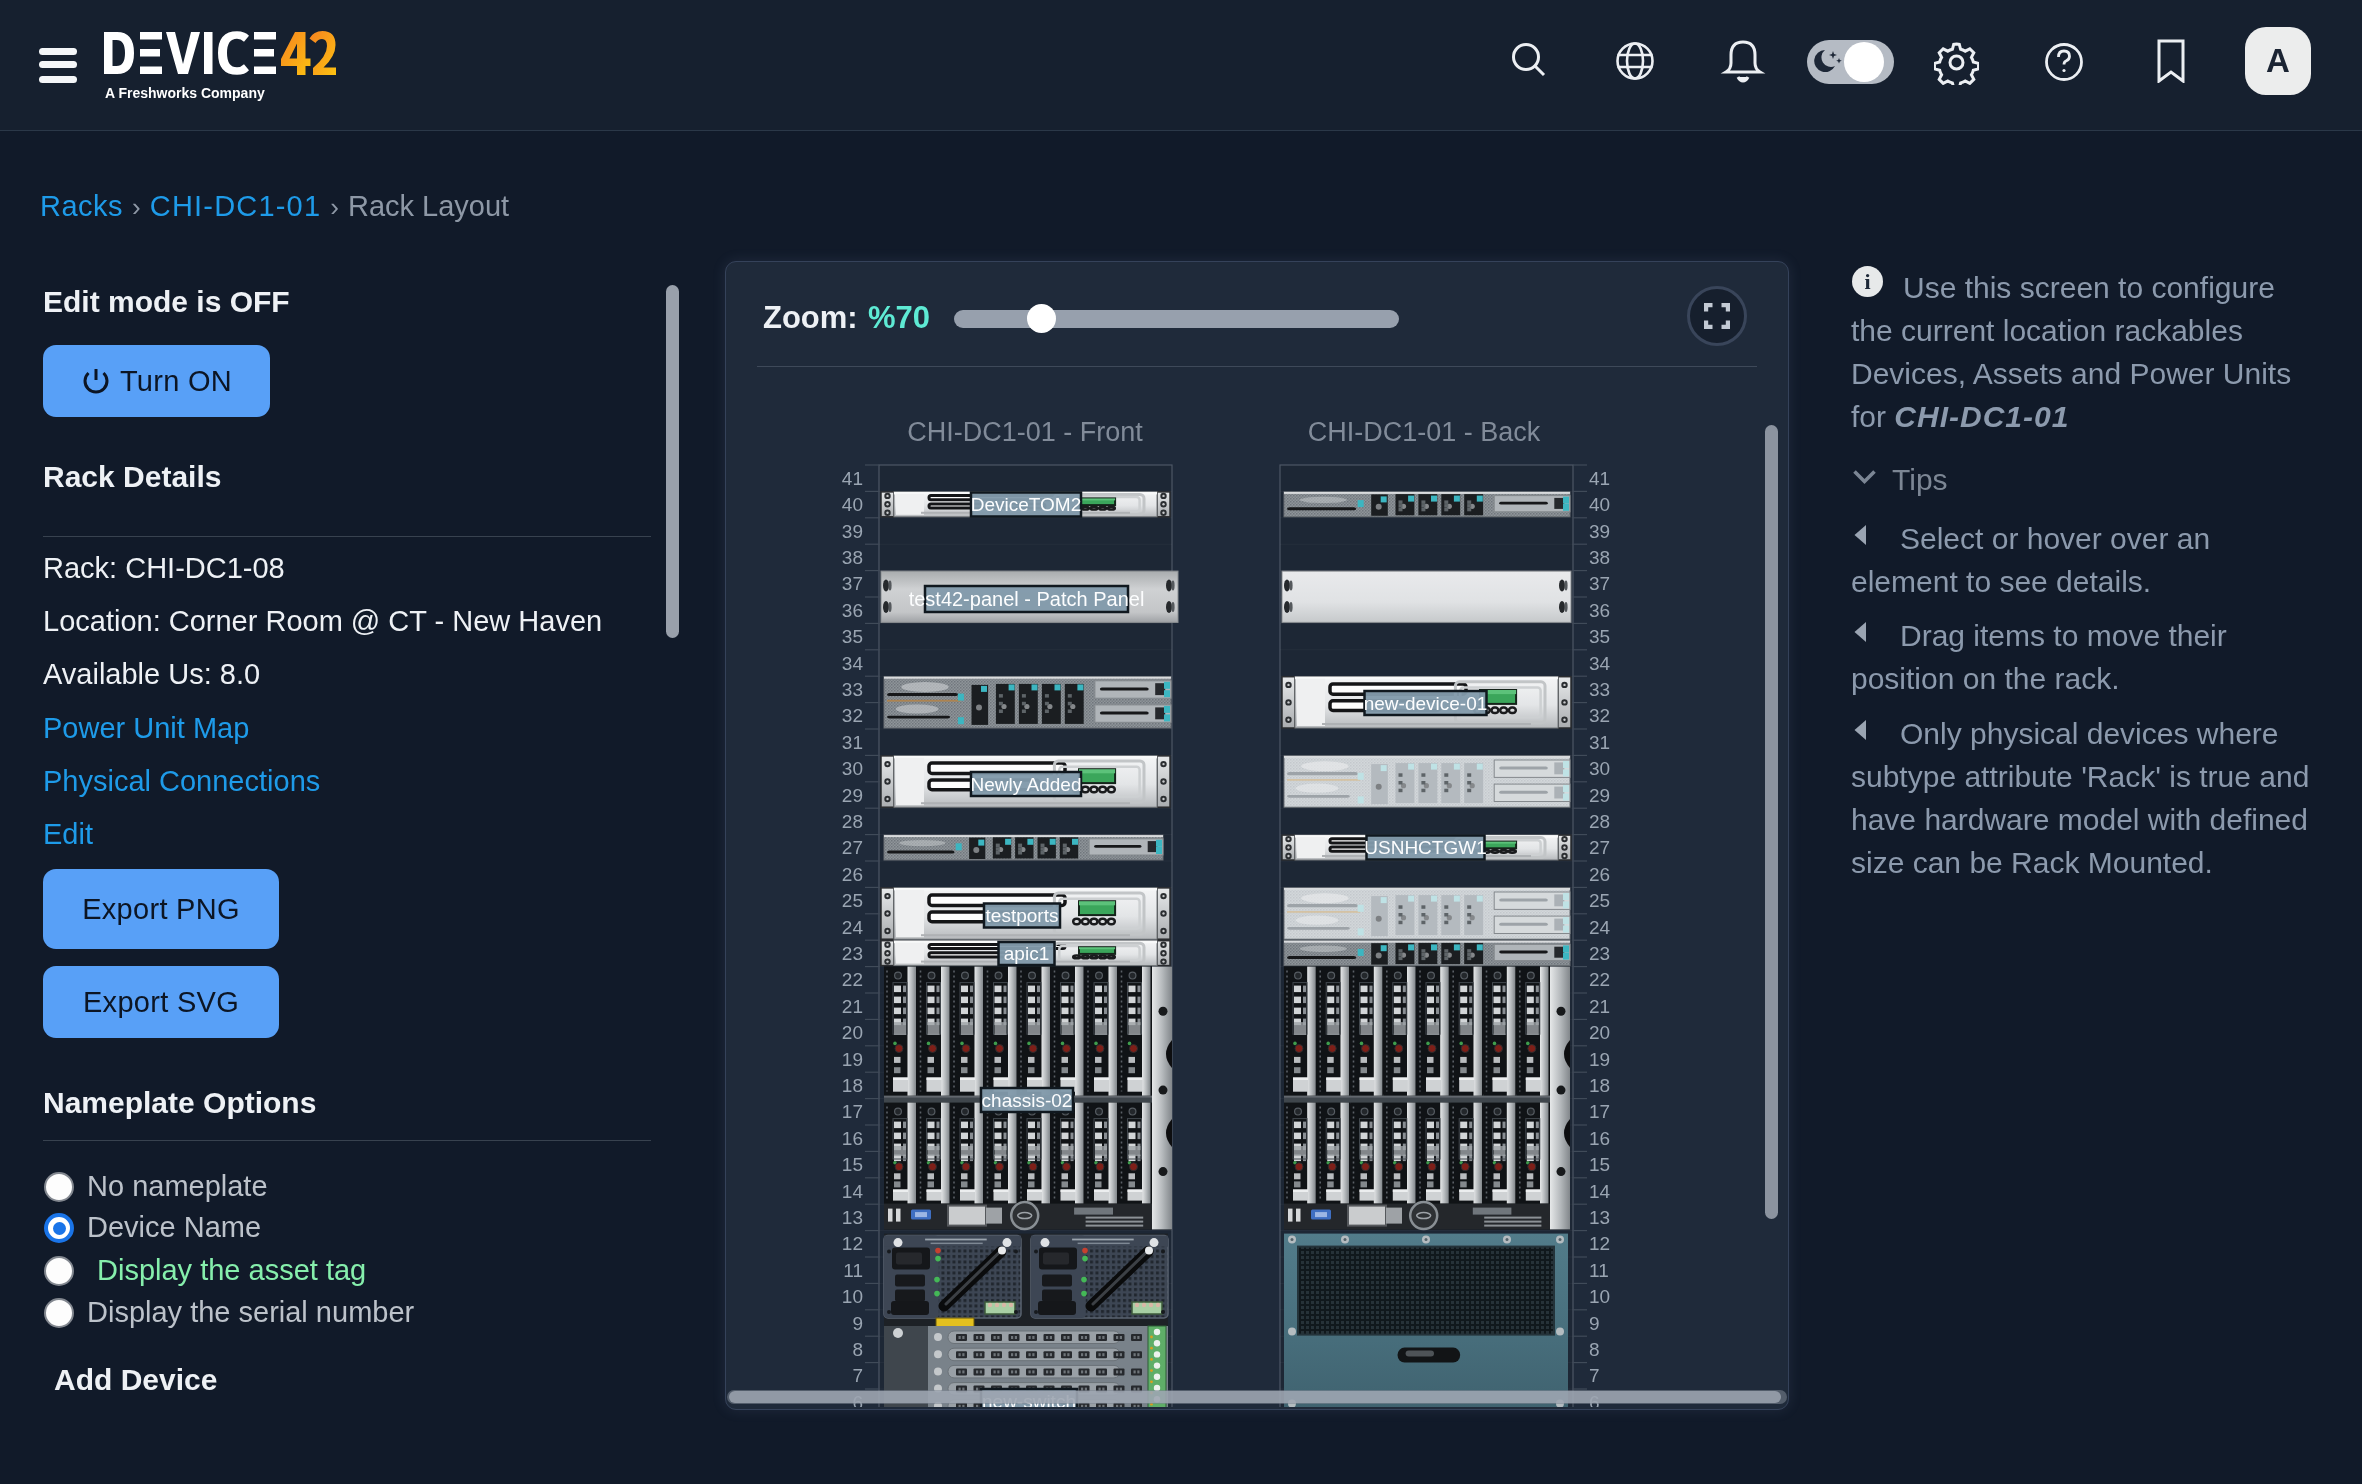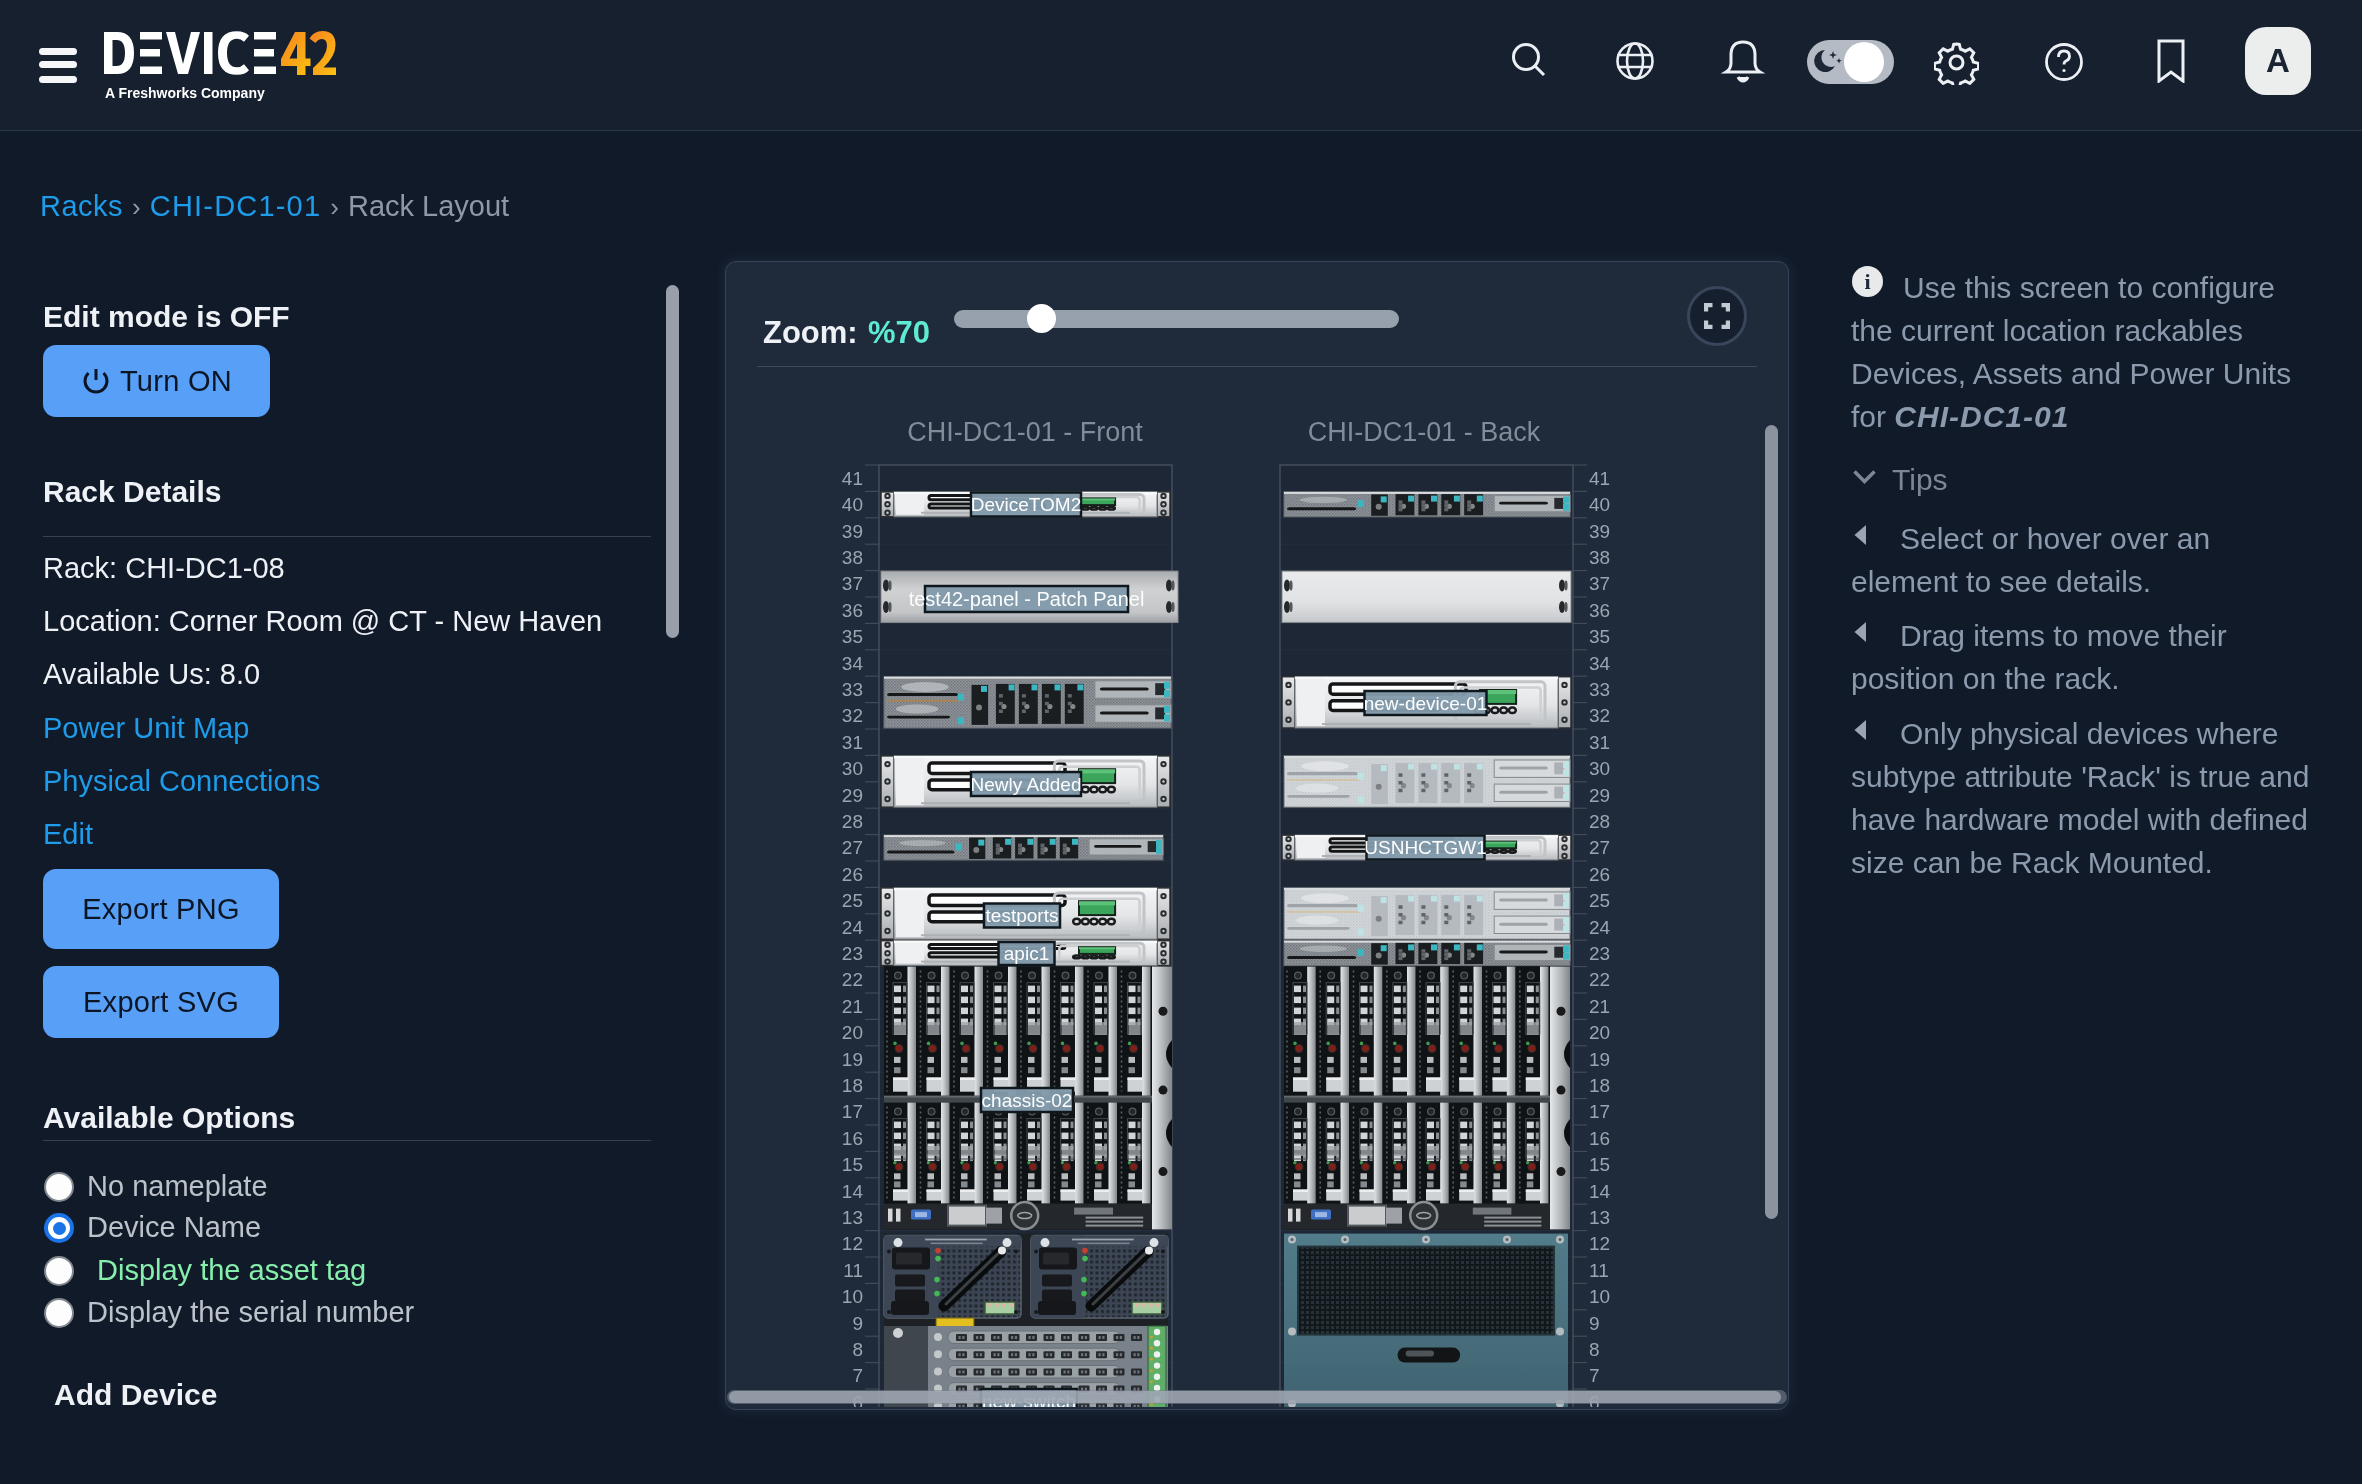--- a/index.html
+++ b/index.html
@@ -1,18 +1,18 @@
 <!DOCTYPE html>
 <html><head><meta charset="utf-8">
 <style>
 * { margin:0; padding:0; box-sizing:border-box; }
 html,body { width:2362px; height:1484px; overflow:hidden; }
 body { background:#111a29; font-family:"Liberation Sans", sans-serif; position:relative; }
 .abs { position:absolute; }
-.b { font-weight:bold;margin-top:15px; }
+.b { font-weight:bold; }
 .wt { color:#eef1f5; }
 .blue { color:#1e9be9;text-align:right; }
 .btn { position:absolute; background:#58a0f7; border-radius:13px; color:#0c1524;
        display:flex; align-items:center; justify-content:center; font-size:29px; letter-spacing:0.3px; }
 .hr { position:absolute; height:1px; background:#38424f; }
 </style></head>
 <body>
 
 <div class="abs" style="left:0;top:0;width:2362px;height:131px;background:#16202f;border-bottom:1.5px solid #2b3848;"></div>
 
@@ -96,21 +96,21 @@
 <div class="abs b wt" style="left:43px;top:460px;font-size:30px">Rack Details</div>
 <div class="hr" style="left:43px;top:536px;width:608px"></div>
 <div class="abs wt" style="left:43px;top:552px;font-size:29px">Rack: CHI-DC1-08</div>
 <div class="abs wt" style="left:43px;top:605px;font-size:29px">Location: Corner Room @ CT - New Haven</div>
 <div class="abs wt" style="left:43px;top:658px;font-size:29px">Available Us: 8.0</div>
 <div class="abs blue" style="left:43px;top:712px;font-size:29px">Power Unit Map</div>
 <div class="abs blue" style="left:43px;top:765px;font-size:29px">Physical Connections</div>
 <div class="abs blue" style="left:43px;top:818px;font-size:29px">Edit</div>
 <div class="btn" style="left:43px;top:869px;width:236px;height:80px;">Export PNG</div>
 <div class="btn" style="left:43px;top:966px;width:236px;height:72px;">Export SVG</div>
-<div class="abs b wt" style="left:43px;top:1086px;font-size:30px">Available Options</div>
+<div class="abs b wt" style="left:43px;top:1086px;font-size:30px">Nameplate Options</div>
 <div class="hr" style="left:43px;top:1140px;width:608px"></div>
 <div class="abs" style="left:44px;top:1172px;width:30px;height:30px;border-radius:50%;background:#fdfdfd;border:2px solid #82878f"></div>
 <div class="abs" style="left:87px;top:1170px;font-size:29px;color:#bcc2ca">No nameplate</div>
 <div class="abs" style="left:44px;top:1213px;width:30px;height:30px;border-radius:50%;background:#fff;border:4.5px solid #1a74e8"></div>
 <div class="abs" style="left:52.5px;top:1221.5px;width:13px;height:13px;border-radius:50%;background:#1a74e8"></div>
 <div class="abs" style="left:87px;top:1211px;font-size:29px;color:#bcc2ca">Device Name</div>
 <div class="abs" style="left:44px;top:1256px;width:30px;height:30px;border-radius:50%;background:#fdfdfd;border:2px solid #82878f"></div>
 <div class="abs" style="left:97px;top:1254px;font-size:29px;color:#86efac">Display the asset tag</div>
 <div class="abs" style="left:44px;top:1298px;width:30px;height:30px;border-radius:50%;background:#fdfdfd;border:2px solid #82878f"></div>
 <div class="abs" style="left:87px;top:1296px;font-size:29px;color:#bcc2ca">Display the serial number</div>

